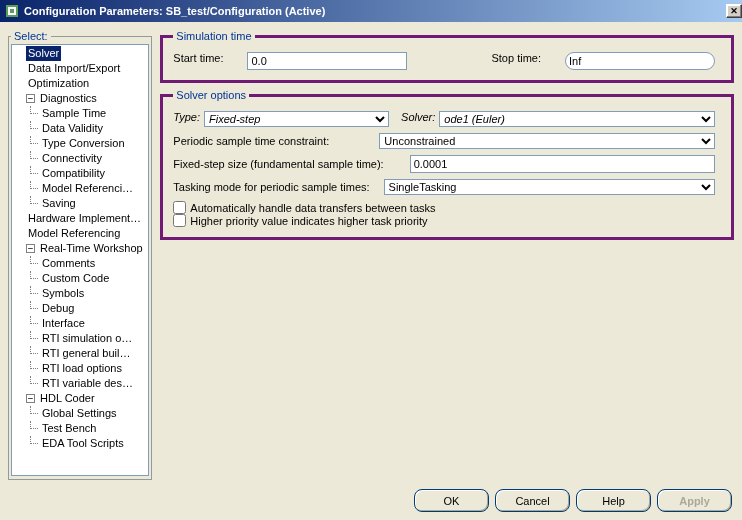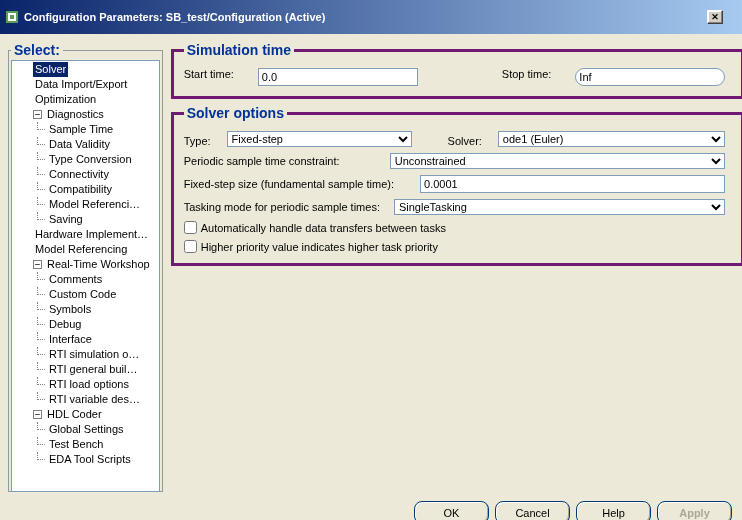--- a/index.html
+++ b/index.html
@@ -7,26 +7,26 @@
     margin: 0;
     font-family: "Tahoma", "MS Sans Serif", sans-serif;
     font-size: 11px;
     background: #ece9d8;
     color: #000;
     width: 742px;
     height: 520px;
     overflow: hidden;
   }
   .titlebar {
-    height: 34px;
+    height: 22px;
     background: linear-gradient(to right, #0a246a, #a6caf0);
     color: #fff;
     display: flex;
     align-items: center;
-    padding: 0 19px 0 4px;
+    padding: 0 0 0 4px;
     font-weight: bold;
   }
   .titlebar .icon {
     width: 16px; height: 16px;
     margin-right: 4px;
     display: inline-flex; align-items:center; justify-content:center;
     font-size: 12px;
   }
   .titlebar .spacer { flex: 1; }
   .titlebar .sysbtn {
@@ -51,31 +51,30 @@
   }
   fieldset.select {
     width: 158px;
     height: 100%;
     border: 1px solid #919b9c;
     padding: 2px 2px 2px 2px;
     margin: 0;
     position: relative;
   }
   fieldset legend {
-    font-size: 14px;
+    font-size: 11px;
     color: #003399;
     padding: 0 3px;
-    font-weight: bold;
   }
   .tree-wrap {
     background: #fff;
     border: 1px solid #7f9db9;
     height: 432px;
     overflow: auto;
-    padding: 1px 7px;
+    padding: 1px 0;
   }
   .tree ul { list-style: none; margin:0; padding-left: 14px; }
   .tree li {
     white-space: nowrap;
     line-height: 15px;
     position: relative;
   }
   .tree li::before {
     content: "";
     position: absolute;
@@ -121,38 +120,38 @@
     padding: 1px 3px;
     background:#fff;
     margin-left:12px;
   }
   select.combo {
     font: inherit;
     height: 16px;
     border: 1px solid #7f9db9;
     background:#fff;
   }
-  .chk-row { display:flex; align-items:center; gap:4px; margin-top:6px;}
+  .chk-row { display:flex; align-items:center; gap:4px; }
   input[type=checkbox]{ width:13px; height:13px; margin:0; }
   .button-bar {
     position:absolute;
     right: 10px; bottom: 8px;
     display:flex; gap:6px;
   }
   button.btn {
     width: 75px; height: 23px;
     font: inherit;
     background: #ece9d8;
     border: 1px solid #003c74;
     border-radius: 8px;
     box-shadow: inset 1px 1px 0 #fff, inset -1px -1px 0 #aca899;
   }
   button.btn.disabled { color:#aca899;font-weight:bold; }
   .sim-row { display:flex; align-items:flex-start; gap:12px;}
-  .solver-row1 { display:flex; align-items:flex-end; gap:16px; margin-bottom:6px;}
+  .solver-row1 { display:flex; align-items:flex-start; gap:4px; margin-bottom:6px;font-style:italic;}
   .col-label { min-width: 192px; }
 </style>
 </head>
 <body>
 
 <div class="titlebar">
   <span class="icon">
     <svg width="16" height="16">
         <rect x="2" y="2" width="12" height="12" fill="#5a9e5a" stroke="#2d5" stroke-width="0"></rect>
         <rect x="4" y="4" width="8" height="8" fill="#fff"></rect>

